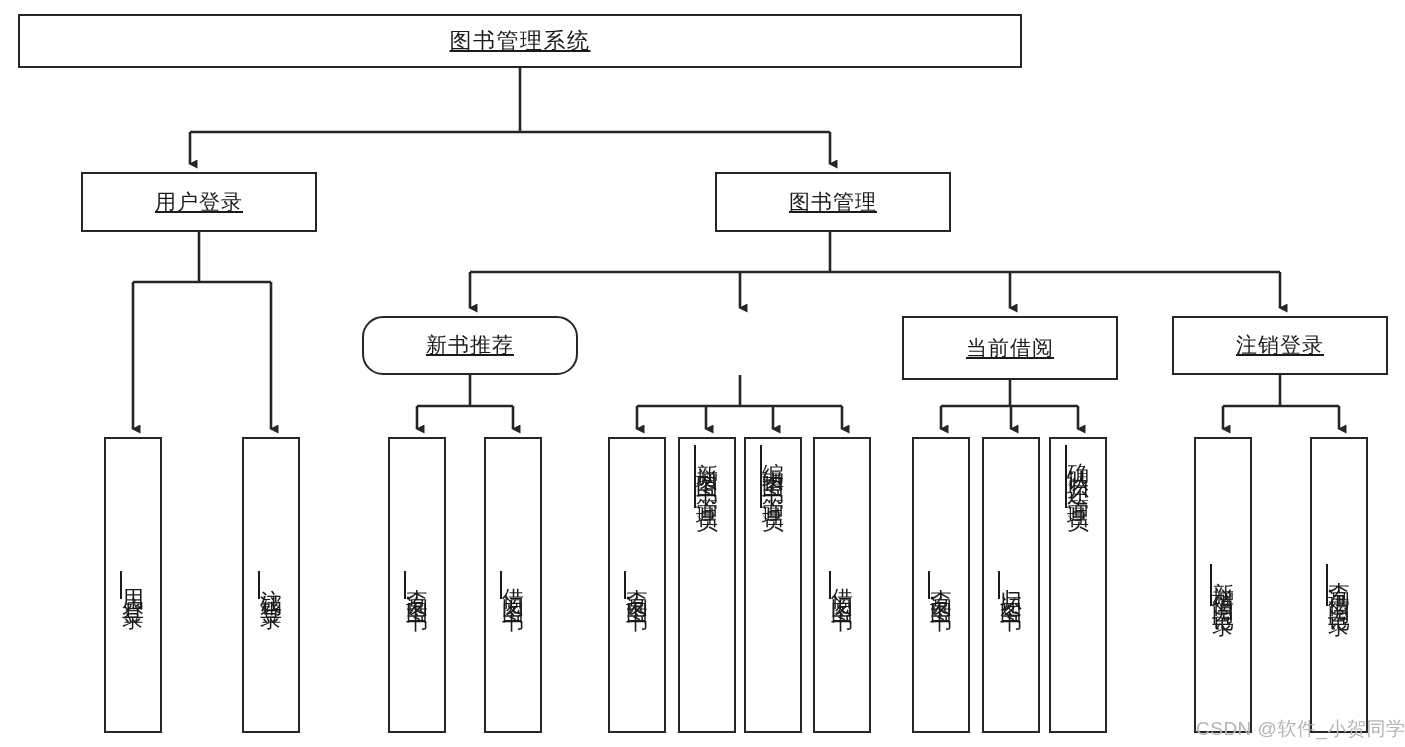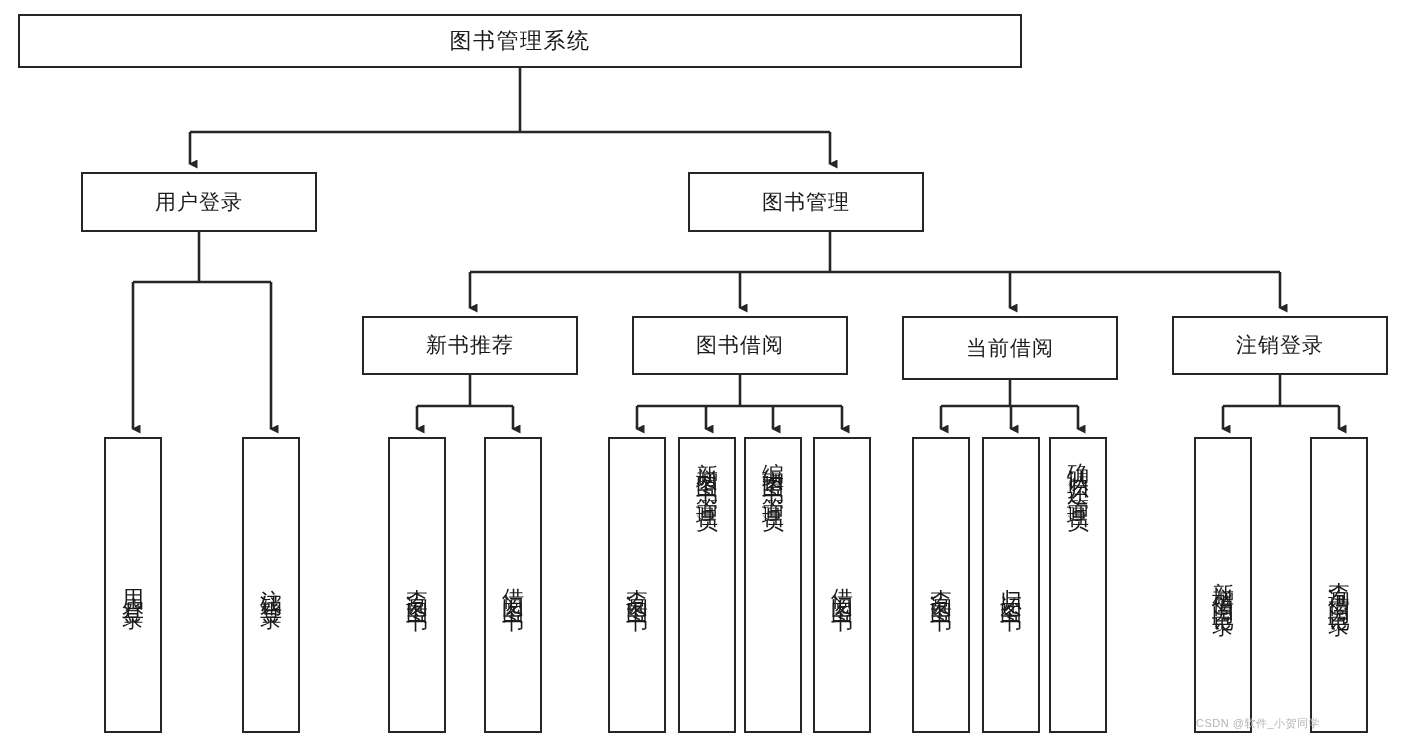--- a/index.html
+++ b/index.html
@@ -28,20 +28,21 @@
   }
   .node {
     position: absolute;
     box-sizing: border-box;
     background: #ffffff;
     border: 2px solid #262626;
     display: flex;
     align-items: center;
     justify-content: center;
     color: #1a1a1a;
+    text-decoration: underline;
   }
   .node .label {
     display: block;
     text-align: center;
     line-height: 1.15;
     white-space: nowrap;
   }
   
   .node.horiz .label {
     font-size: 21px;
@@ -64,21 +65,21 @@
     letter-spacing: 7px;
     line-height: 1;
     white-space: nowrap;
   }
   .node.vert.centered {
     align-items: center;
     padding-top: 0;
   }
   .watermark {
     position: absolute;
-    font-size: 11px;
+    font-size: 19px;
     color: #b4b4b4;
     white-space: nowrap;
     letter-spacing: 0.5px;
   }
 </style>
 </head>
 <body>
 
 <div id="canvas">
 
@@ -133,29 +134,26 @@
     </g>
   </svg>
 
   <div class="node horiz root" style="left:18px; top:14px; width:1004px; height:54px;">
     <span class="label">图书管理系统</span>
   </div>
 
   <div class="node horiz" style="left:81px; top:172px; width:236px; height:60px;">
     <span class="label">用户登录</span>
   </div>
-  <div class="node horiz" style="left:688px; top:172px; width:236px; height:60px;">
+  <div class="node horiz" style="left:715px; top:172px; width:236px; height:60px;">
     <span class="label">图书管理</span>
   </div>
 
-  <div class="node horiz" style="left:362px; top:316px; width:216px; height:59px;">
+  <div class="node horiz" style="left:362px; top:316px; width:216px; height:59px;border-radius:21px;">
     <span class="label">新书推荐</span>
-  </div>
-  <div class="node horiz" style="left:632px; top:316px; width:216px; height:59px;">
-    <span class="label">图书借阅</span>
   </div>
   <div class="node horiz" style="left:902px; top:316px; width:216px; height:64px;">
     <span class="label">当前借阅</span>
   </div>
   <div class="node horiz" style="left:1172px; top:316px; width:216px; height:59px;">
     <span class="label">注销登录</span>
   </div>
 
   <div class="node vert centered" style="left:104px; top:437px; width:58px; height:296px;">
     <span class="label">用户登录</span>

